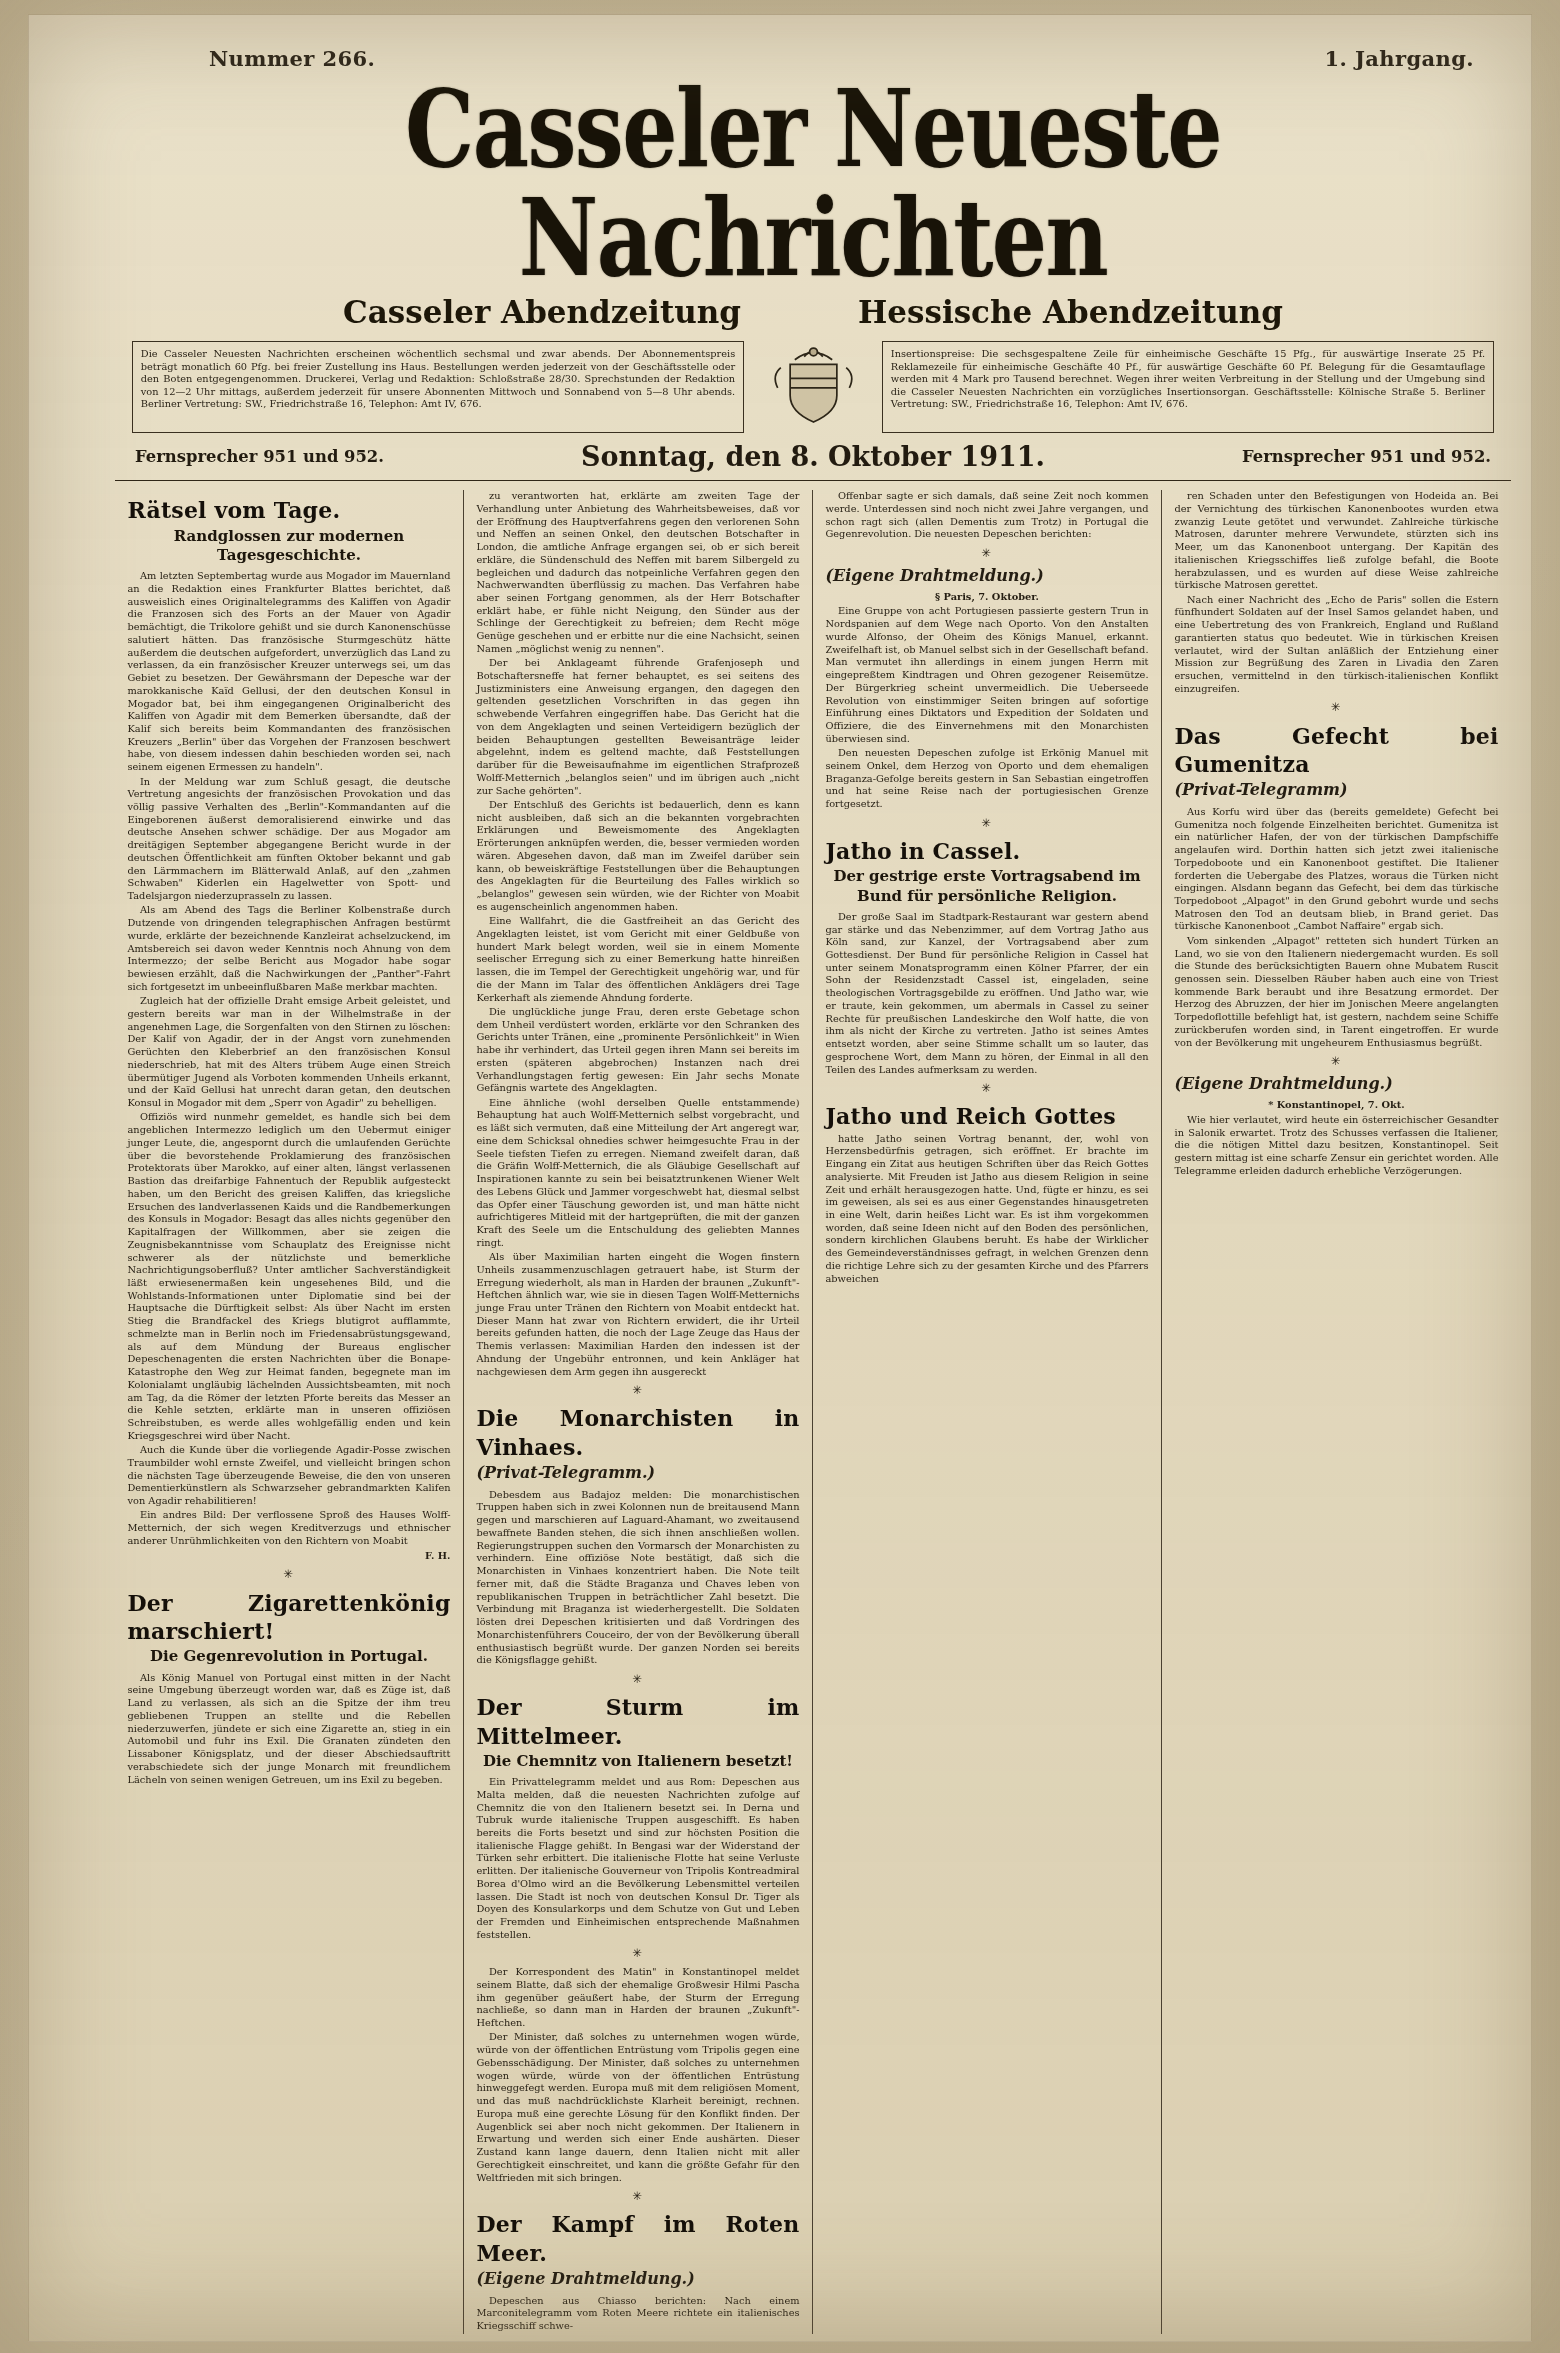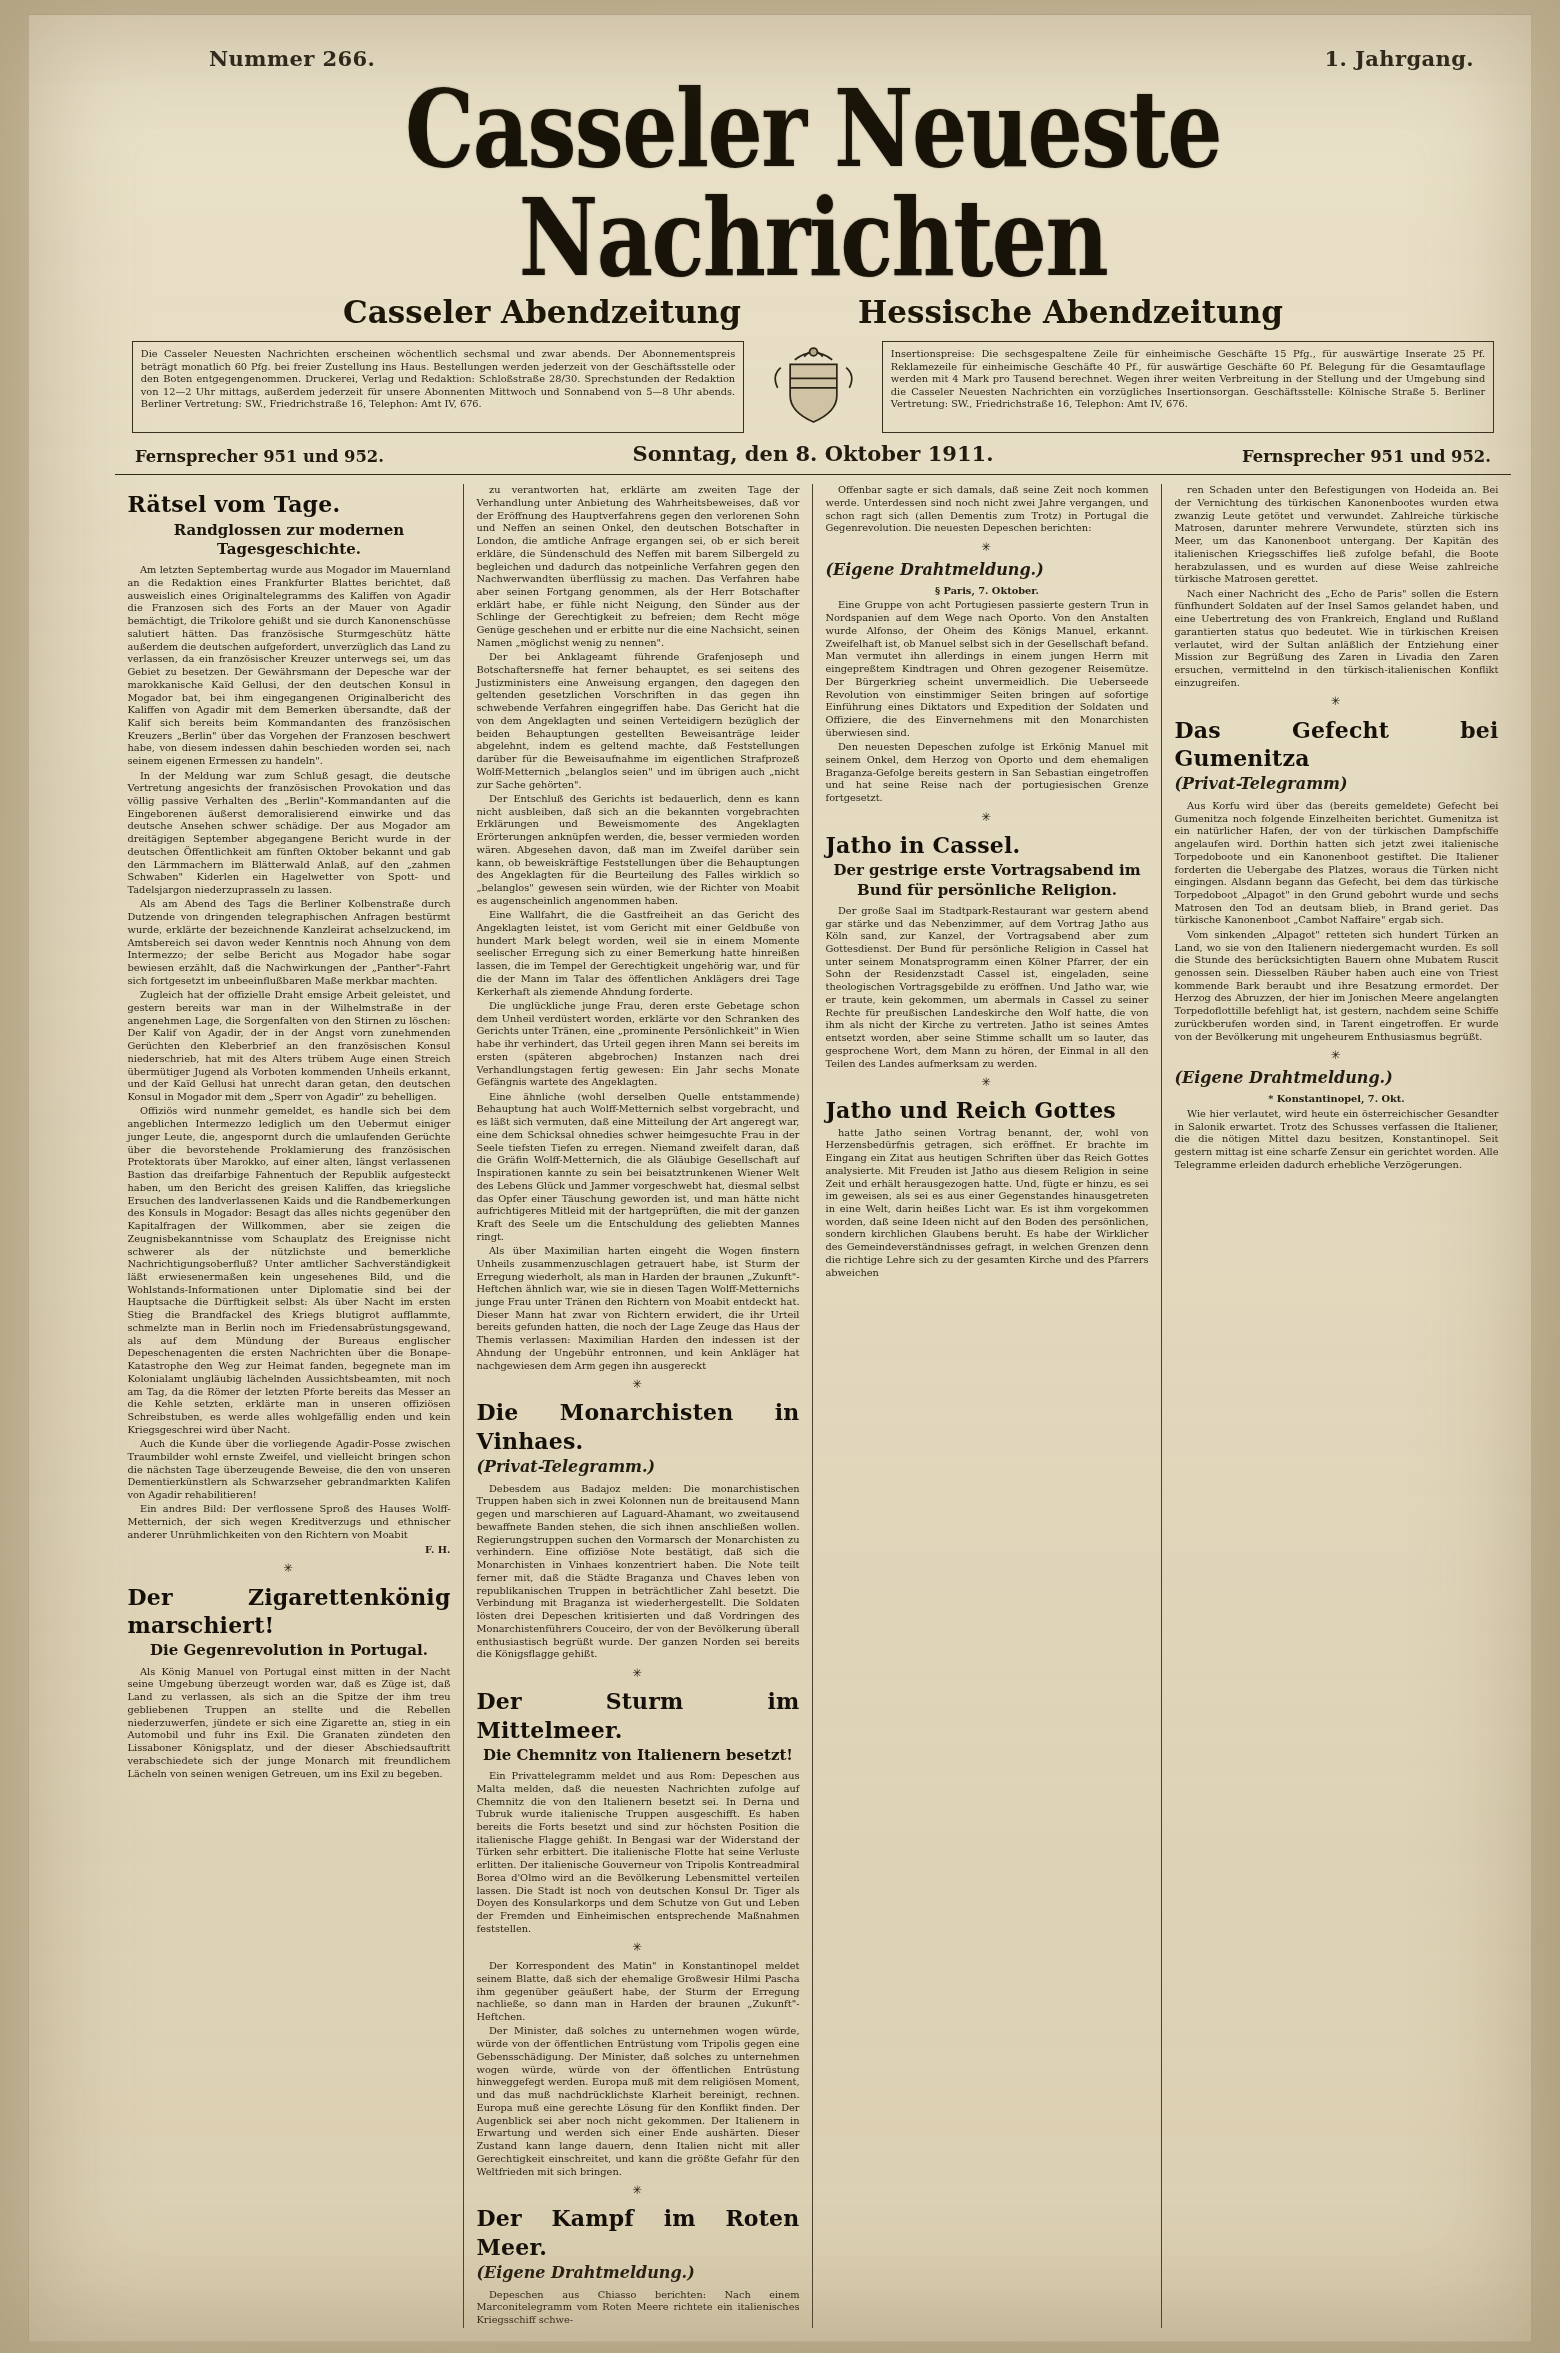--- a/index.html
+++ b/index.html
@@ -73,25 +73,25 @@
     line-height:1.28;
     text-align:justify;
     color:#2b2418;
     width:44%;
     font-family:"DejaVu Serif", serif;
   }
   .crest{width:117px;display:flex;align-items:center;justify-content:center;}
   .crest svg{display:block}
   .daterow{
     margin-top:7.8px;
-    display:flex;justify-content:space-between;align-items:flex-end;
+    display:flex;justify-content:space-between;align-items:center;
     font-family:"DejaVu Serif", serif;font-weight:bold;
     font-size:16.4px;color:#221b10;padding:0 20px;
   }
-  .daterow .date{font-size:21px;}
+  .daterow .date{font-size:27px;}
   .rule{border:0;border-top:1.6px solid #2f2718;margin:7.8px 0 0;}
 
   
   .cols{
     margin-top:9.4px;
     display:grid;
     grid-template-columns:1fr 1fr 1fr 1fr;
     gap:0;
   }
   .col{

